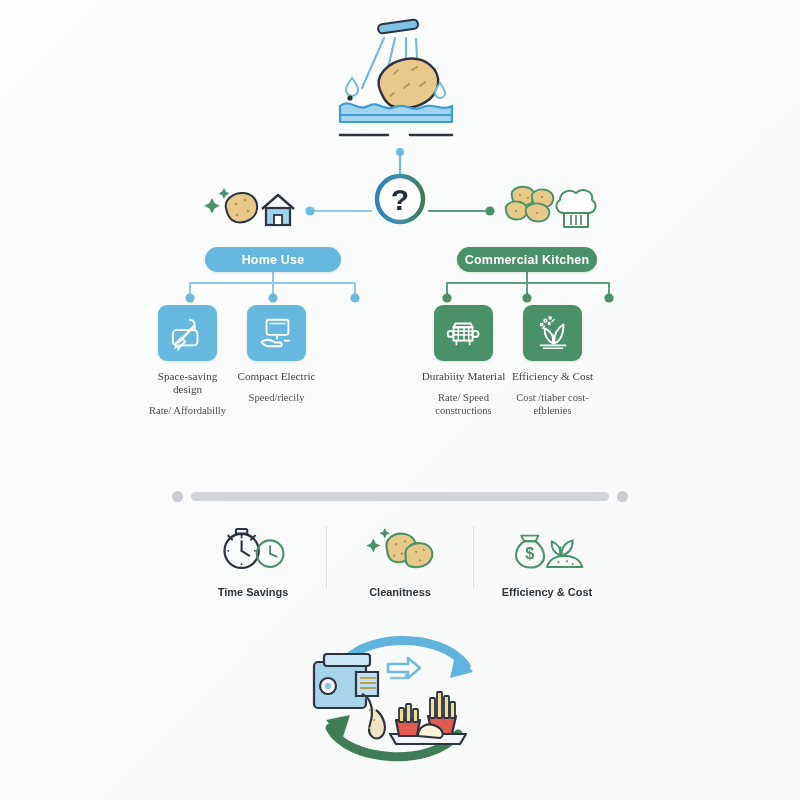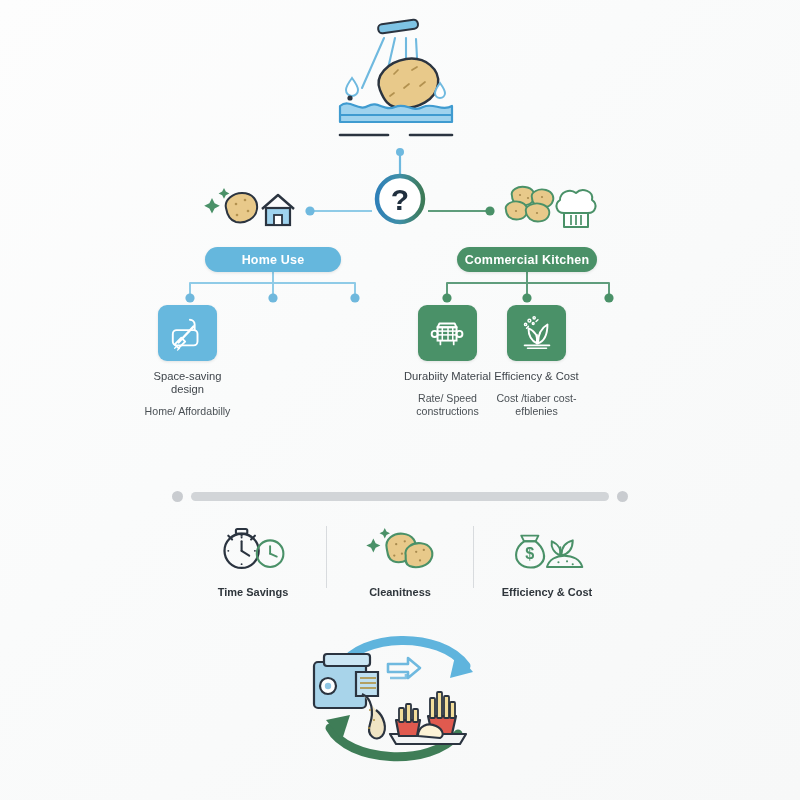--- a/index.html
+++ b/index.html
@@ -76,27 +76,28 @@
   }
 
   
   .tiles {
     position: absolute;
     top: 305px;
     display: flex;
     gap: 18px;
   }
   .tiles.home { left: 152px; }
-  .tiles.comm { left: 412px; }
+  .tiles.comm { left: 428px; }
 
   .col {
     width: 71px;
     display: flex;
     flex-direction: column;
     align-items: center;
+    font-family: Liberation Serif, serif;
   }
   .tile {
     width: 59px;
     height: 56px;
     border-radius: 9px;
     display: flex;
     align-items: center;
     justify-content: center;
     box-shadow: 0 1px 3px rgba(0,0,0,0.10);
   }
@@ -336,24 +337,37 @@
           <path d="M22 6 a5 5 0 0 1 5 5 v6" fill="none" stroke="#ffffff" stroke-width="2" stroke-linecap="round"></path>
           <path d="M10 30 L26 13" stroke="#ffffff" stroke-width="2.4" stroke-linecap="round"></path>
           <path d="M6 32 L13 25 L17 29 L10 36 Z" fill="none" stroke="#ffffff" stroke-width="2" stroke-linejoin="round"></path>
           <g stroke="#ffffff" stroke-width="1.4" stroke-linecap="round">
             <path d="M8 34 L6 36"></path>
               <path d="M11 36 L9 38"></path>
           </g>
         </svg>
       </div>
       <div class="cap">Space-saving design</div>
-      <div class="sub">Home/ Affordabilly</div>
-    </div>
-
-
+      <div class="sub">Rate/ Affordabilly</div>
+    </div>
+
+
+    <div class="col">
+      <div class="tile">
+        <svg width="38" height="38" viewBox="0 0 40 40">
+          <rect x="9" y="6" width="23" height="16" rx="2.5" fill="none" stroke="#ffffff" stroke-width="2"></rect>
+          <path d="M13 10 L28 10" stroke="#ffffff" stroke-width="1.8" stroke-linecap="round"></path>
+          <path d="M20 22 L20 26" stroke="#ffffff" stroke-width="1.8" stroke-linecap="round"></path>
+          <path d="M4 29 C9 26 14 27 18 30 L24 30 a2.4 2.4 0 0 1 0 4 L11 34 C8 34 6 32 4 30 Z" fill="none" stroke="#ffffff" stroke-width="2" stroke-linejoin="round"></path>
+          <path d="M28 28 L33 28" stroke="#ffffff" stroke-width="2" stroke-linecap="round"></path>
+        </svg>
+      </div>
+      <div class="cap">Compact Electric</div>
+      <div class="sub">Speed/riecily</div>
+    </div>
   </div>
 
   <div class="tiles comm">
 
     <div class="col">
       <div class="tile">
         <svg width="38" height="38" viewBox="0 0 40 40">
           <rect x="9" y="14" width="20" height="14" fill="none" stroke="#ffffff" stroke-width="2"></rect>
           <path d="M11 10 L27 10 L29 14 L9 14 Z" fill="none" stroke="#ffffff" stroke-width="2" stroke-linejoin="round"></path>
           <g stroke="#ffffff" stroke-width="1.6">

